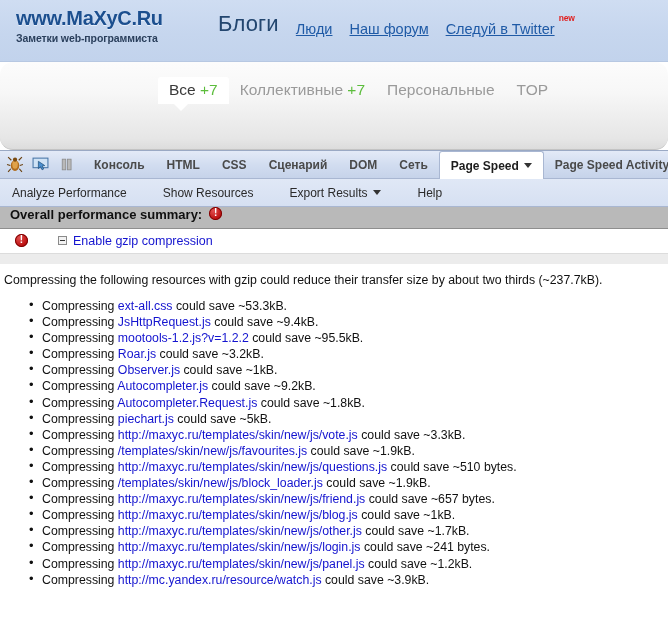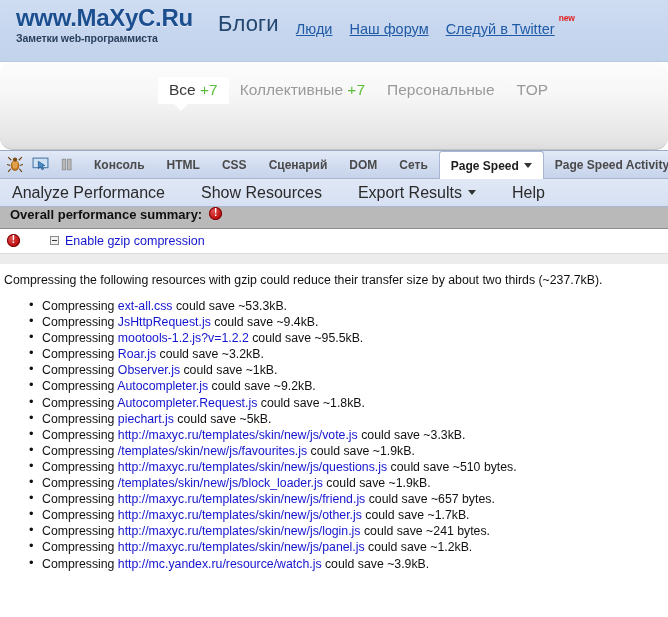--- a/index.html
+++ b/index.html
@@ -18,21 +18,21 @@
     background: linear-gradient(to bottom, #cfddf2 0%, #c6d6ee 55%, #c2d3ec 100%);
     border-bottom: 1px solid #b7c8e2;
   }
   .logo-wrap {
     position: absolute;
     left: 16px; top: 5px;
     width: 196px;
   }
   .logo-main {
     font-family: "Liberation Sans", sans-serif;
-    font-size: 24px;
+    font-size: 20px;
     font-weight: bold;
     color: #1c4f8f;
     letter-spacing: -0.3px;
     line-height: 26px;
     text-shadow: 0 1px 0 #e6eefb;
   }
   .logo-sub {
     font-family: "Liberation Sans", sans-serif;
     font-size: 10.5px;
     font-weight: bold;
@@ -192,21 +192,21 @@
   }
 
   .fb-subtoolbar {
     height: 28px;
     background: linear-gradient(to bottom, #e0e8f6 0%, #d6e0f2 100%);
     border-bottom: 1px solid #a9b7d2;
     display: flex; align-items: center;
     padding-left: 12px;
   }
   .fb-cmd {
-    font-size: 16px;
+    font-size: 12px;
     color: #2a2a2a;
     margin-right: 36px;
     cursor: pointer;
     display: flex; align-items: center;
     white-space: nowrap;
   }
   .fb-cmd .caret {
     margin-left: 6px;
     width: 0; height: 0;
     border-left: 4px solid transparent;
@@ -250,20 +250,21 @@
     font-size: 10px;
     font-weight: bold;
     line-height: 14px;
     font-family: "Liberation Sans", sans-serif;
   }
 
   .ps-rule-row {
     height: 24px;
     background: #ffffff;
     display: flex; align-items: center;
+    padding-left: 8px;
     border-bottom: 1px solid #ffffff;
   }
   .toggle-box {
     width: 9px; height: 9px;
     border: 1px solid #8a8a8a;
     background: #f2f2f2;
     position: relative;
     display: inline-block;
     margin: 0 6px 0 30px;
     cursor: pointer;
@@ -446,19 +447,20 @@
         <li><span>Compressing </span><a>Roar.js</a><span> could save ~3.2kB.</span></li>
         <li><span>Compressing </span><a>Observer.js</a><span> could save ~1kB.</span></li>
         <li><span>Compressing </span><a>Autocompleter.js</a><span> could save ~9.2kB.</span></li>
         <li><span>Compressing </span><a>Autocompleter.Request.js</a><span> could save ~1.8kB.</span></li>
         <li><span>Compressing </span><a>piechart.js</a><span> could save ~5kB.</span></li>
         <li><span>Compressing </span><a>http://maxyc.ru/templates/skin/new/js/vote.js</a><span> could save ~3.3kB.</span></li>
         <li><span>Compressing </span><a>/templates/skin/new/js/favourites.js</a><span> could save ~1.9kB.</span></li>
         <li><span>Compressing </span><a>http://maxyc.ru/templates/skin/new/js/questions.js</a><span> could save ~510 bytes.</span></li>
         <li><span>Compressing </span><a>/templates/skin/new/js/block_loader.js</a><span> could save ~1.9kB.</span></li>
         <li><span>Compressing </span><a>http://maxyc.ru/templates/skin/new/js/friend.js</a><span> could save ~657 bytes.</span></li>
+        <li><span>Compressing </span><a>http://maxyc.ru/templates/skin/new/js/blog.js</a><span> could save ~1kB.</span></li>
         <li><span>Compressing </span><a>http://maxyc.ru/templates/skin/new/js/other.js</a><span> could save ~1.7kB.</span></li>
         <li><span>Compressing </span><a>http://maxyc.ru/templates/skin/new/js/login.js</a><span> could save ~241 bytes.</span></li>
         <li><span>Compressing </span><a>http://maxyc.ru/templates/skin/new/js/panel.js</a><span> could save ~1.2kB.</span></li>
         <li><span>Compressing </span><a>http://mc.yandex.ru/resource/watch.js</a><span> could save ~3.9kB.</span></li>
       </ul>
   </div>
 </div>
 
 </body></html>

